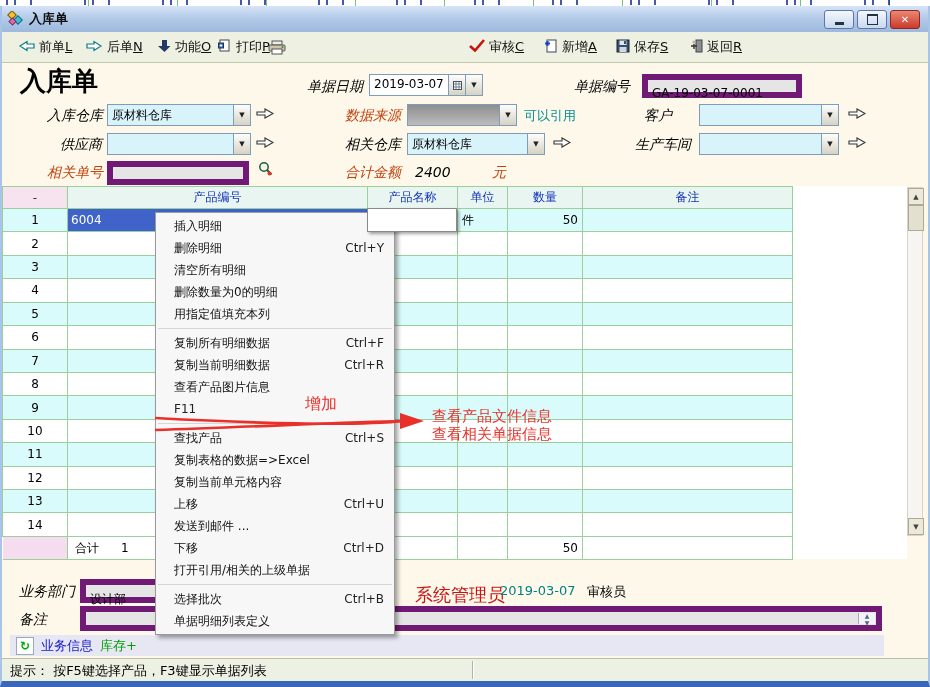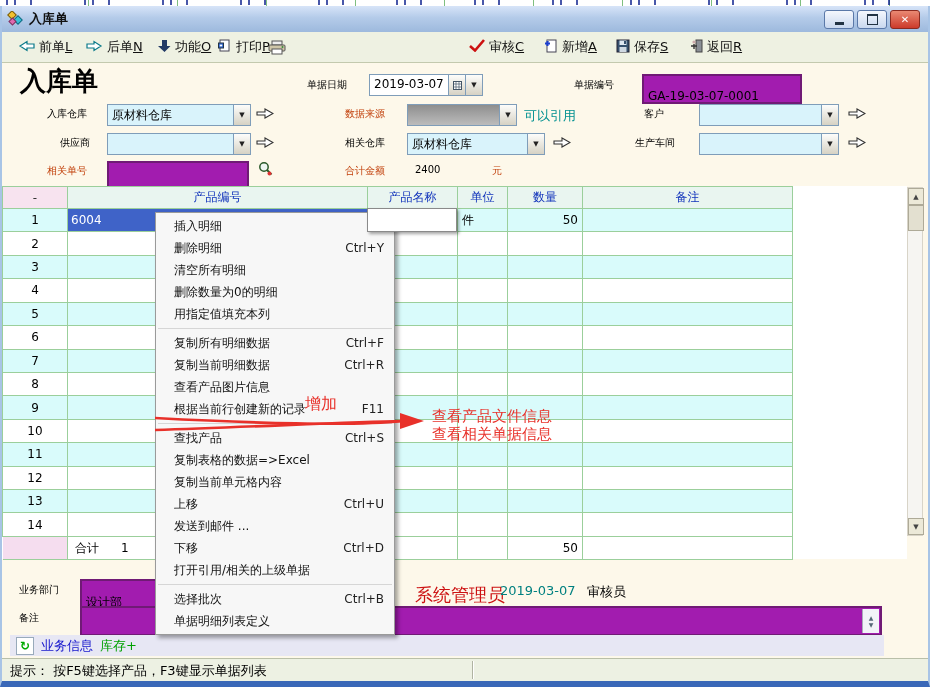--- a/index.html
+++ b/index.html
@@ -28,30 +28,30 @@
   .min-glyph{width:9px;height:3px;background:#234;margin-top:7px;}
   .max-glyph{width:9px;height:8px;border:1px solid #234;border-top:2px solid #234;}
 
   
   .toolbar{left:0;top:26px;width:926px;height:30px;background:#eef1e2;border-bottom:1px solid #c3c9ae;}
   .tb-btn{position:absolute;top:4px;height:22px;display:flex;align-items:center;gap:4px;
     font-size:13px;color:#111;padding:0 4px;cursor:default;}
   .tb-btn u{text-decoration:underline;}
 
   
-  .form-label{font-size:10px;color:#000;}
+  .form-label{font-size:14px;color:#000;font-style:italic;}
   .form-label.blue{color:#c2410c;}
   .doc-title{font-size:26px;font-weight:bold;color:#000;}
   .combo{display:flex;border:1px solid #7f9db9;background:#d9f3fb;height:20px;font-size:12px;color:#000;}
   .combo .val{flex:1;padding:2px 4px;overflow:hidden;white-space:nowrap;}
   .combo .arrow-btn{width:16px;border-left:1px solid #7f9db9;background:linear-gradient(#fdfdfb,#d6d2c4);
     font-size:7px;color:#222;display:flex;align-items:center;justify-content:center;}
   .combo.dark{background:linear-gradient(#8e8e8e,#bcbcbc);}
   .combo.white{background:#fff;}
-  .textinput{border:2px solid #701a75;background:#a21caf;height:20px;font-size:12px;color:#000;padding:13px 4px;box-sizing:border-box;}
+  .textinput{border:6px solid #701a75;background:#e5e5e5;height:20px;font-size:12px;color:#000;padding:6px 4px;box-sizing:border-box;}
   .hint-teal{font-size:13px;color:#009090;}
 
   
   .table-area{left:0;top:180px;width:905px;height:373px;background:#fff;}
   .grid{position:absolute;left:0;top:0;width:791px;border-left:1px solid #9bcf9b;border-top:1px solid #9bcf9b;box-sizing:border-box;}
   .grid-row{display:flex;}
   .gc{border-right:1px solid #9bcf9b;border-bottom:1px solid #9bcf9b;box-sizing:border-box;
       font-size:12px;color:#000;overflow:hidden;white-space:nowrap;display:flex;align-items:center;}
   .gc.num{width:65px;justify-content:center;}
   .gc.code{width:300px;padding-left:3px;}
@@ -503,21 +503,20 @@
       </div>
       <div class="menu-item">
         <span class="mi-label">复制当前明细数据</span>
         <span class="mi-shortcut">Ctrl+R</span>
       </div>
       <div class="menu-item">
         <span class="mi-label">查看产品图片信息</span>
         <span class="mi-shortcut"></span>
       </div>
       <div class="menu-item">
-        <span class="mi-label">根据当前行创建新的记录</span>
         <span class="mi-shortcut">F11</span>
       </div>
       <div class="menu-sep"></div>
       <div class="menu-item">
         <span class="mi-label">查找产品</span>
         <span class="mi-shortcut">Ctrl+S</span>
       </div>
       <div class="menu-item">
         <span class="mi-label">复制表格的数据=&gt;Excel</span>
         <span class="mi-shortcut"></span>

